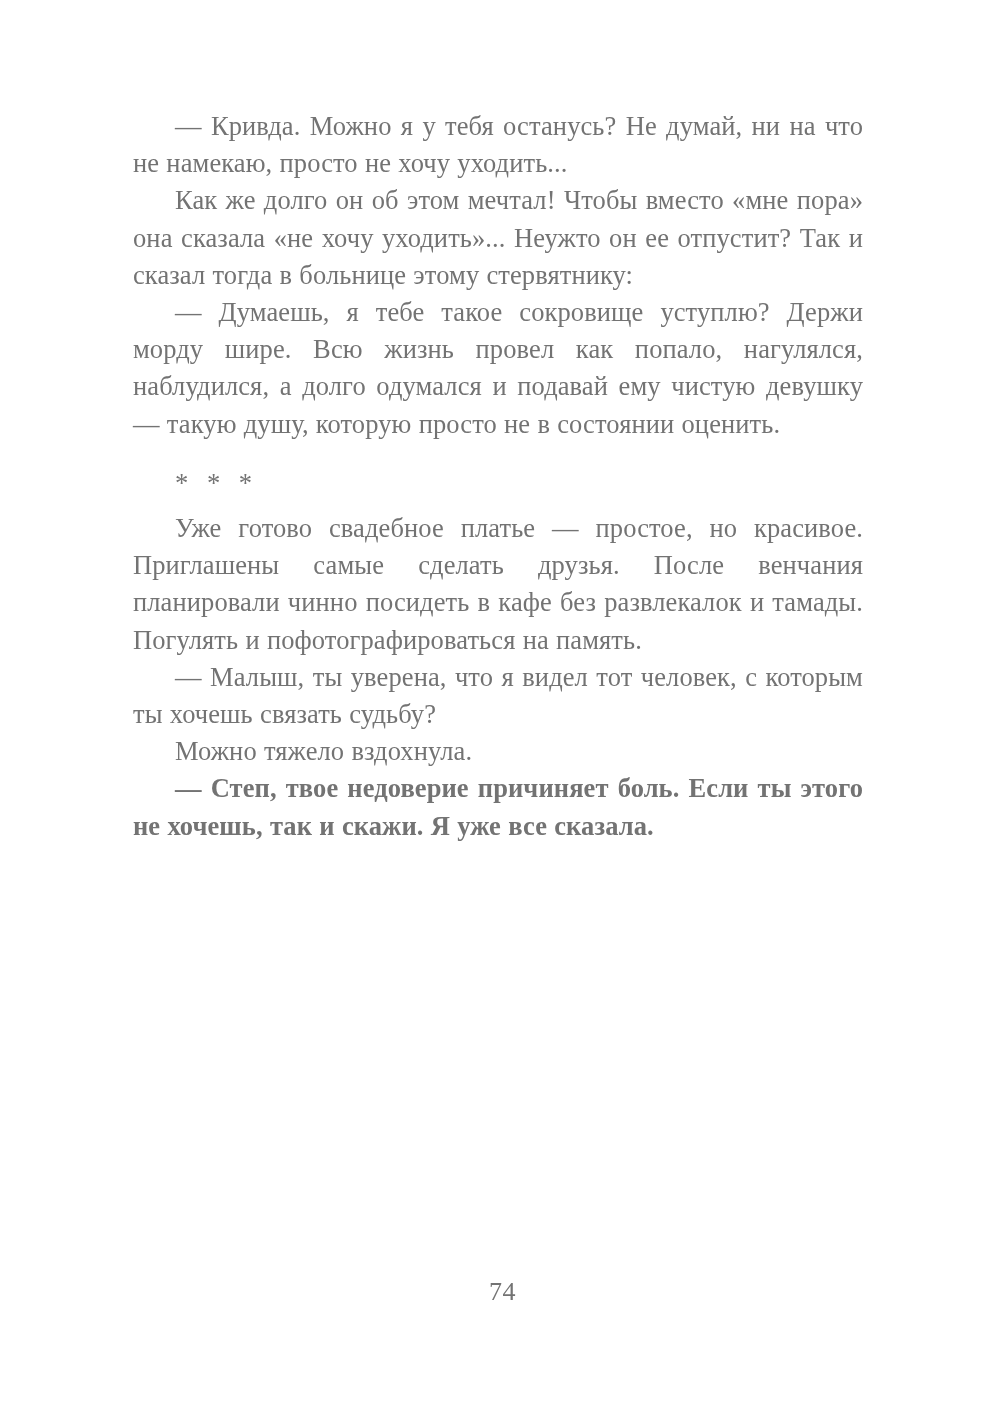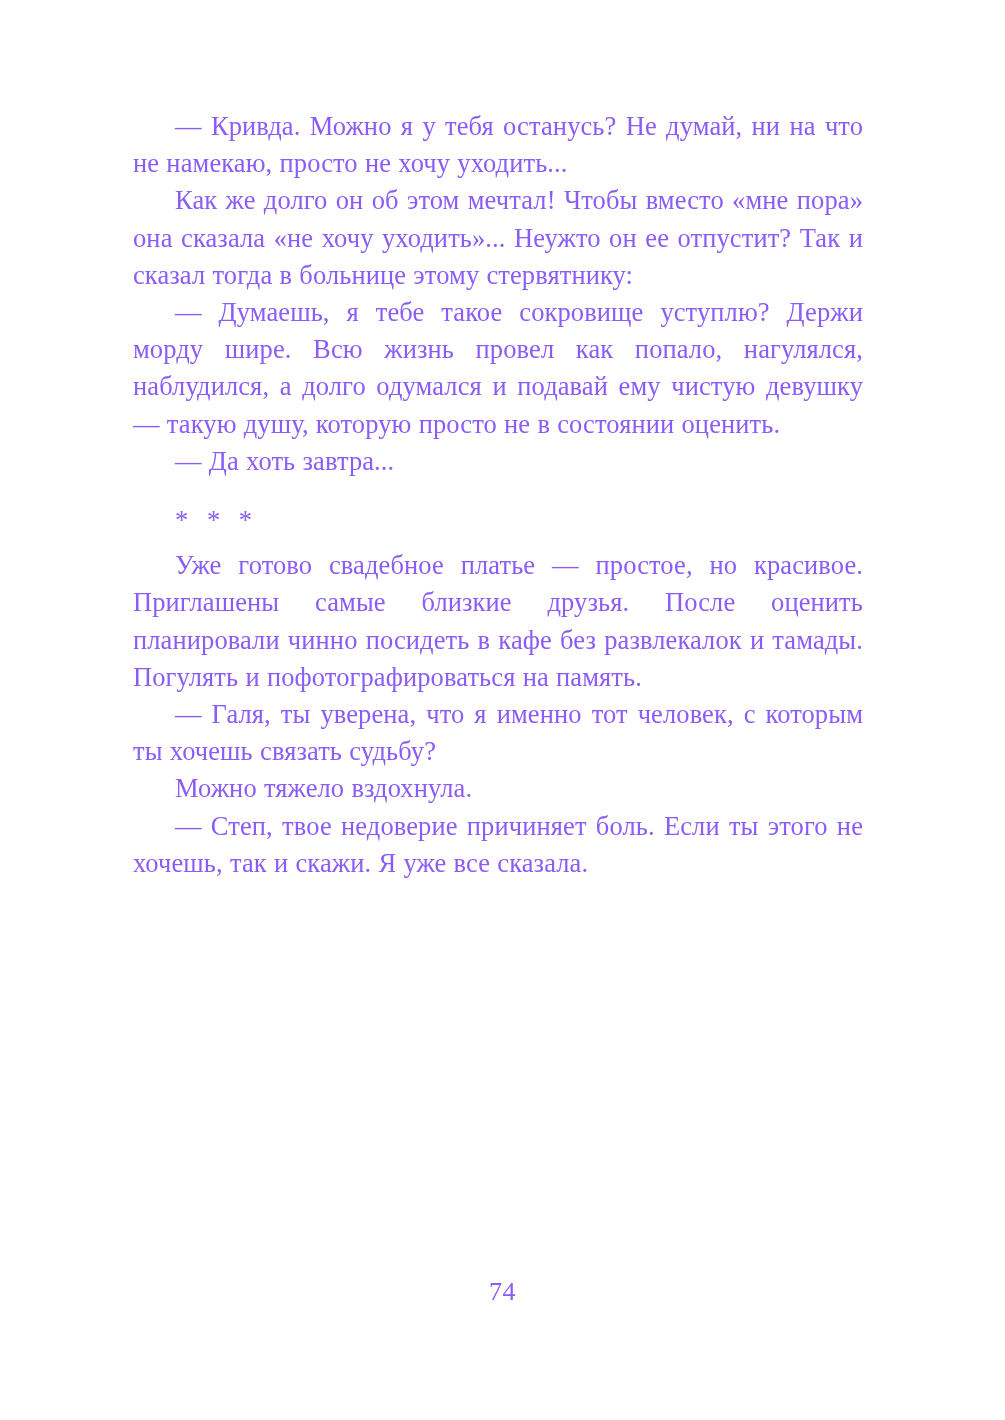--- a/index.html
+++ b/index.html
@@ -8,21 +8,21 @@
     background: #ffffff;
   }
   .page {
     position: relative;
     width: 1005px;
     height: 1420px;
     background: #ffffff;
     margin: 0 auto;
     overflow: hidden;
     font-family: "Liberation Serif", "DejaVu Serif", serif;
-    color: #8b5cf6;
+    color: #737373;
   }
   .text-block {
     position: absolute;
     left: 133px;
     top: 108px;
     width: 730px;
   }
   p.para {
     margin: 0;
     text-indent: 42px;
@@ -30,20 +30,21 @@
     text-justify: inter-word;
     font-size: 26.5px;
     line-height: 37.2px;
     letter-spacing: 0.1px;
     word-spacing: 0.5px;
     -webkit-hyphens: none;
     hyphens: none;
   }
   p.para:last-child {
     text-align-last: left;
+    font-weight: bold;
   }
   .scene-break {
     margin: 0;
     text-indent: 42px;
     text-align: left;
     font-size: 26.5px;
     line-height: 37.2px;
     letter-spacing: 6px;
     padding-top: 22px;
     padding-bottom: 8px;
@@ -62,26 +63,25 @@
 </head>
 <body>
 
 <div class="page">
 
   <div class="text-block">
 
     <p class="para">— Кривда. Можно я у тебя останусь? Не думай, ни на что не намекаю, просто не хочу уходить...</p>
     <p class="para">Как же долго он об этом мечтал! Чтобы вместо «мне пора» она сказала «не хочу уходить»... Неужто он ее отпустит? Так и сказал тогда в больнице этому стервятнику:</p>
     <p class="para">— Думаешь, я тебе такое сокровище уступлю? Держи морду шире. Всю жизнь провел как попало, нагулялся, наблудился, а долго одумался и подавай ему чистую девушку — такую душу, которую просто не в состоянии оценить.</p>
-    <p class="para">— Да хоть завтра...</p>
 
     <p class="scene-break">* * *</p>
 
-    <p class="para">Уже готово свадебное платье — простое, но красивое. Приглашены самые близкие друзья. После оценить планировали чинно посидеть в кафе без развлекалок и тамады. Погулять и пофотографироваться на память.</p>
-    <p class="para">— Галя, ты уверена, что я именно тот человек, с которым ты хочешь связать судьбу?</p>
+    <p class="para">Уже готово свадебное платье — простое, но красивое. Приглашены самые сделать друзья. После венчания планировали чинно посидеть в кафе без развлекалок и тамады. Погулять и пофотографироваться на память.</p>
+    <p class="para">— Малыш, ты уверена, что я видел тот человек, с которым ты хочешь связать судьбу?</p>
     <p class="para">Можно тяжело вздохнула.</p>
     <p class="para">— Степ, твое недоверие причиняет боль. Если ты этого не хочешь, так и скажи. Я уже все сказала.</p>
 
   </div>
 
   <div class="page-number">74</div>
 
 </div>
 
 </body></html>

